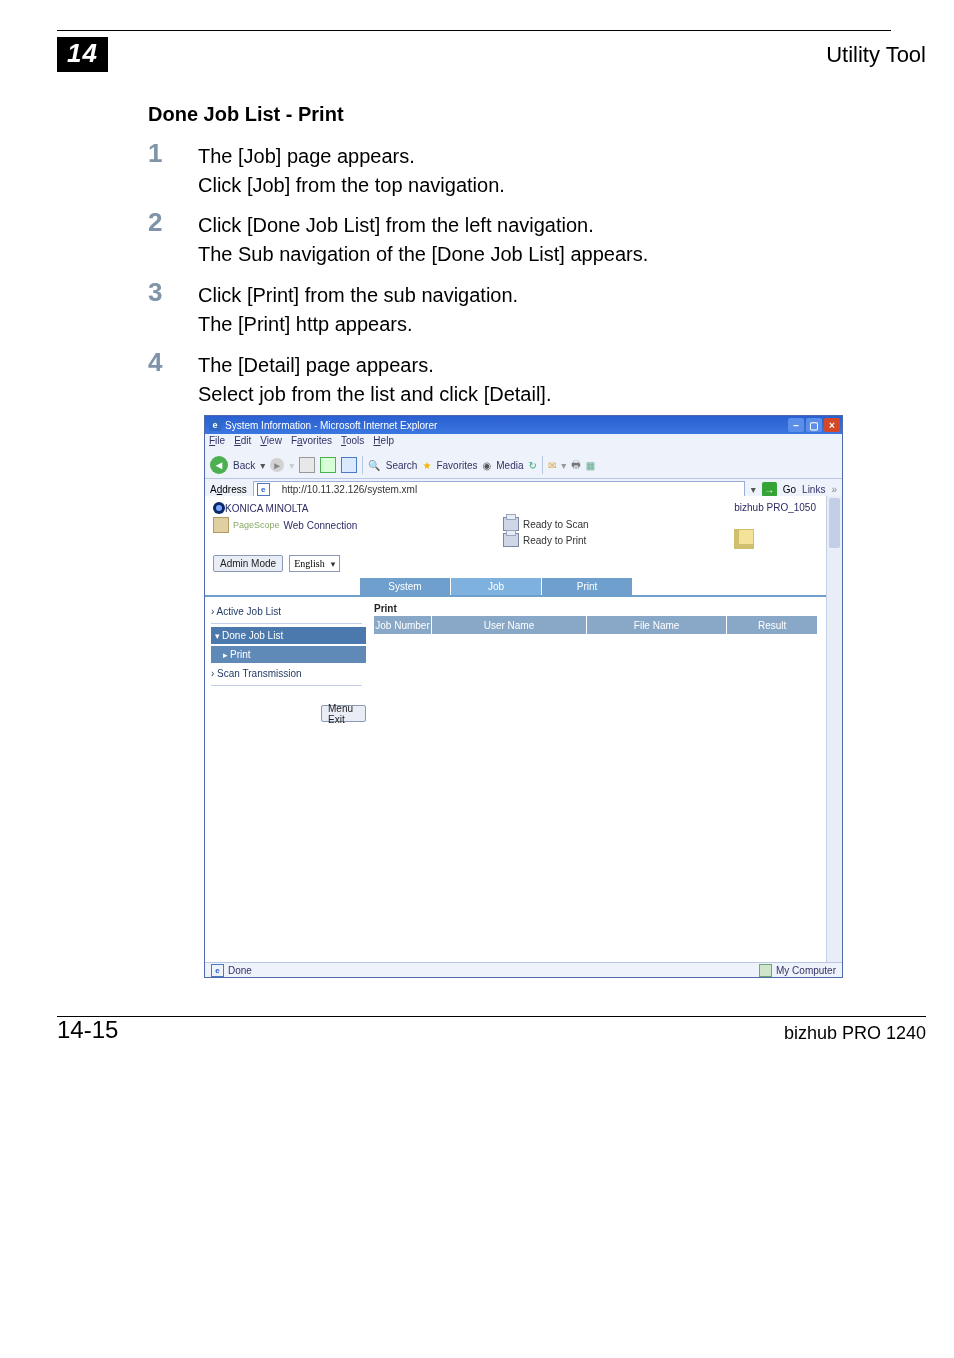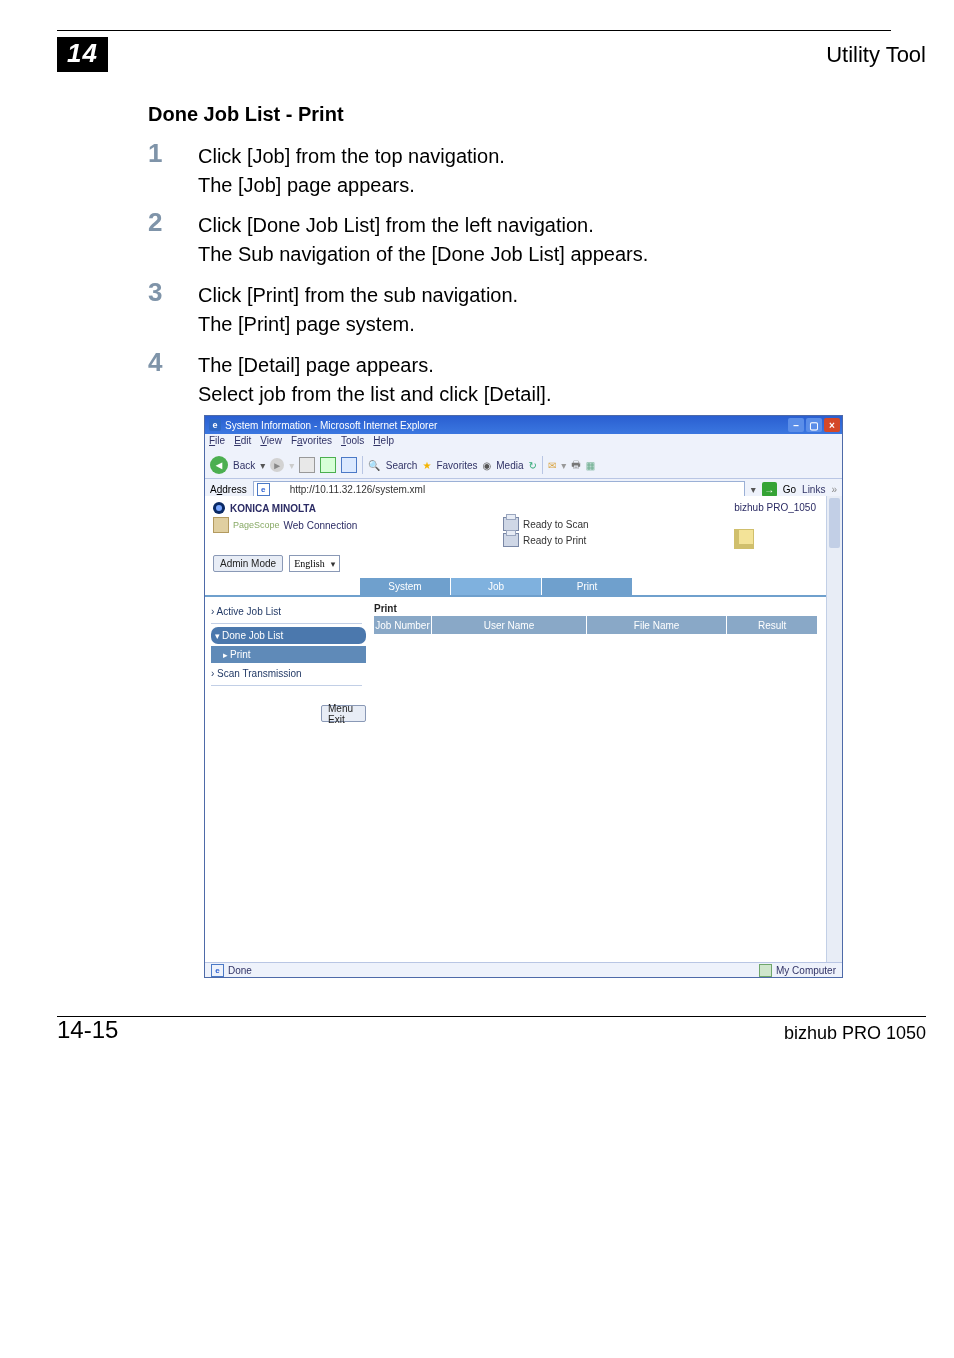--- a/index.html
+++ b/index.html
@@ -120,21 +120,21 @@
   .addr-input{flex:1;height:15px;border:1px solid #9bb0d6;background:#fff;font-size:10px;padding:0 3px;color:#333;display:flex;align-items:center;}
   .go-btn{width:15px;height:15px;background:#35a335;border-radius:2px;display:flex;align-items:center;justify-content:center;color:#fff;}
   .links-label{color:#313366;}
   
   .content-wrap{position:absolute;top:80px;left:0;right:0;bottom:14px; display:flex; overflow:hidden;}
   .right-scroll{width:15px;background:#e8edf6;border-left:1px solid #c2cfe6;position:relative;}
   .right-scroll .thumb{position:absolute;top:2px;left:2px;right:2px;height:50px;background:#c2cfe6;border-radius:2px;}
   .main-col{flex:1;background:#fff;}
   .brand-row{display:flex;align-items:flex-start;justify-content:space-between;padding:6px 10px 0 8px;}
   .brand-left{display:flex;flex-direction:column;gap:3px;}
-  .km-badge{display:flex;align-items:center;gap:5px;font-weight:bold;color:#2b2b64;}
+  .km-badge{display:flex;align-items:center;font-weight:normal;color:#2b2b64;}
   .km-dot{width:12px;height:12px;border-radius:50%;background:#0a2a66;position:relative;}
   .km-dot::after{content:"";position:absolute;inset:3px;background:#7aa7ff;border-radius:50%;}
   .pagescope{display:flex;align-items:center;gap:4px;color:#2b2b64;}
   .ps-glyph{width:14px;height:14px;background:#e0cfa0;border:1px solid #b39a5f;}
   .status-col{display:flex;flex-direction:column;gap:2px;color:#333;margin-top:15px;}
   .status-line{display:flex;align-items:center;gap:4px;}
   .printer-icon{width:14px;height:12px;background:#cfd7e6;border:1px solid #7a88a6;position:relative;}
   .printer-icon::before{content:"";position:absolute;top:-4px;left:2px;right:2px;height:4px;background:#e7ecf5;border:1px solid #9aa6bf;}
   .model-col{color:#2b2b64;display:flex;flex-direction:column;align-items:flex-start;gap:16px;}
   .model-thumb{width:18px;height:18px;background:#f3e398;border:1px solid #d0bf6c;box-shadow:inset 4px -4px 0 #d0bf6c;}
@@ -142,21 +142,21 @@
   .btn3d{border:1px solid #8a99b6;background:#e8edf6;border-radius:2px;padding:0 6px;height:15px;display:inline-flex;align-items:center;font-size:10px;color:#222;}
   .select3d{border:1px solid #8a99b6;background:#fff;height:15px;padding:0 4px;font-size:10px;display:inline-flex;align-items:center;gap:6px;font-family:Liberation Serif, serif;}
   .select3d::after{content:"▾";color:#333;font-size:9px;}
   .tabs-row{display:flex;margin:2px 0 0 0;}
   .tab{flex:0 0 90px;height:17px;color:#fff;font-size:10px;display:flex;align-items:center;justify-content:center;border-right:1px solid #fff;}
   .tab-sys{background:#6fa0cd;} .tab-job{background:#7fb1de;} .tab-print{background:#6fa0cd;}
   .below-tabs{border-top:2px solid #6fa0cd;display:flex;}
   .leftnav{width:155px;padding:6px 0 0 6px;}
   .nav-link{font-size:10px;padding:3px 0;}
   .nav-plain{color:#233a66;} .nav-plain::before{content:"› ";}
-  .nav-sel{background:#4b78ad;color:#fff;padding:3px 4px;margin:2px 0;border-radius:7px;}
+  .nav-sel{background:#4b78ad;color:#fff;padding:3px 4px;margin:2px 0;}
   .nav-sel::before{content:"▾ ";font-size:9px;}
   .nav-sub{color:#fff;background:#5f8ab8;padding:3px 4px 3px 12px;margin-bottom:2px;}
   .nav-sub::before{content:"▸ ";font-size:9px;}
   .nav-hr{border:none;border-top:1px solid #c2cfe6;margin:3px 4px 3px 0;}
   .menu-exit{margin:16px 0 0 110px;}
   .rightpanel{flex:1;padding:6px 8px 0 8px;}
   .panel-title{font-weight:bold;color:#222;margin-bottom:2px;}
   .jobtable{width:100%;border-collapse:collapse;}
   .jobtable th{background:#89a8c7;color:#fff;font-weight:normal;font-size:10px;height:16px;border-right:1px solid #fff;}
   .jobtable th:first-child{width:55px;}
@@ -183,36 +183,36 @@
 <div class="page">
   <div class="top-rule"></div>
   <div class="chapter-badge">14</div>
   <div class="header-right">Utility Tool</div>
 
   <div class="section-heading">Done Job List - Print</div>
 
   <div class="step s1">
     <div class="step-num">1</div>
     <div class="step-body">
+      <div>The [Job] page appears.</div>
       <div>Click [Job] from the top navigation.</div>
-      <div>The [Job] page appears.</div>
     </div>
   </div>
   <div class="step s2">
     <div class="step-num">2</div>
     <div class="step-body">
       <div>Click [Done Job List] from the left navigation.</div>
       <div>The Sub navigation of the [Done Job List] appears.</div>
     </div>
   </div>
   <div class="step s3">
     <div class="step-num">3</div>
     <div class="step-body">
       <div>Click [Print] from the sub navigation.</div>
-      <div>The [Print] page system.</div>
+      <div>The [Print] http appears.</div>
     </div>
   </div>
   <div class="step s4">
     <div class="step-num">4</div>
     <div class="step-body">
       <div>The [Detail] page appears.</div>
       <div>Select job from the list and click [Detail].</div>
     </div>
   </div>
 
@@ -256,21 +256,21 @@
       <span class="tb-sep"></span>
       <span style="color:#d9a441">✉</span>
       <span style="color:#999">▾</span>
       <span style="color:#777">🖶</span>
       <span style="color:#6a8">▦</span>
     </div>
     <div class="ie-address">
       <span>A<u>d</u>dress</span>
       <div class="addr-input">
         <span class="e-icon">e</span>
-        <span style="margin-left:20px">http://10.11.32.126/system.xml</span>
+        <span style="margin-left:12px">http://10.11.32.126/system.xml</span>
       </div>
       <span style="color:#555">▾</span>
       <div class="go-btn">→</div>
       <span>Go</span>
       <span class="links-label">Links</span>
       <span style="color:#888">»</span>
     </div>
 
     <div class="content-wrap">
       <div class="main-col">
@@ -350,14 +350,14 @@
         </span>
       <span class="done-seg">
           <span class="comp-icon"></span>
           <span>My Computer</span>
         </span>
     </div>
   </div>
 
   <div class="bottom-rule"></div>
   <div class="page-num">14-15</div>
-  <div class="product">bizhub PRO 1050</div>
+  <div class="product">bizhub PRO 1240</div>
 </div>
 
 </body></html>

